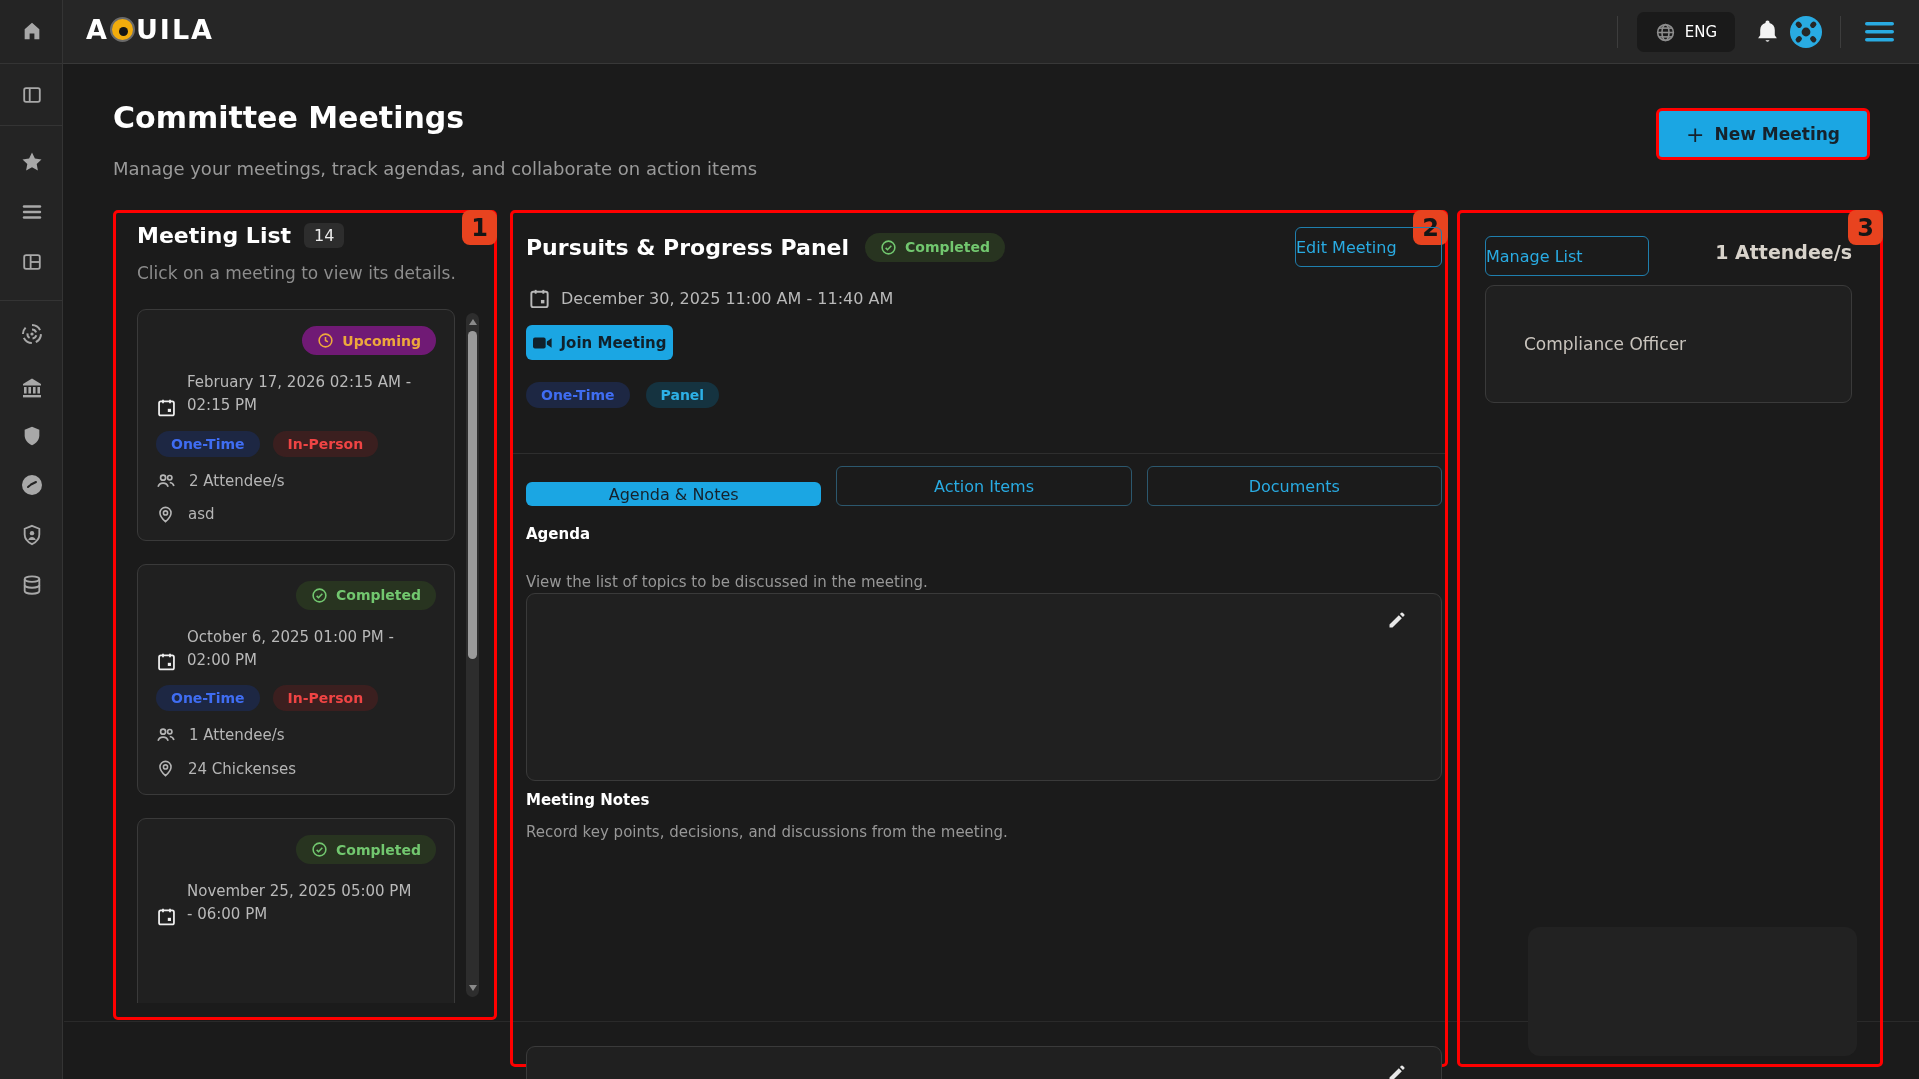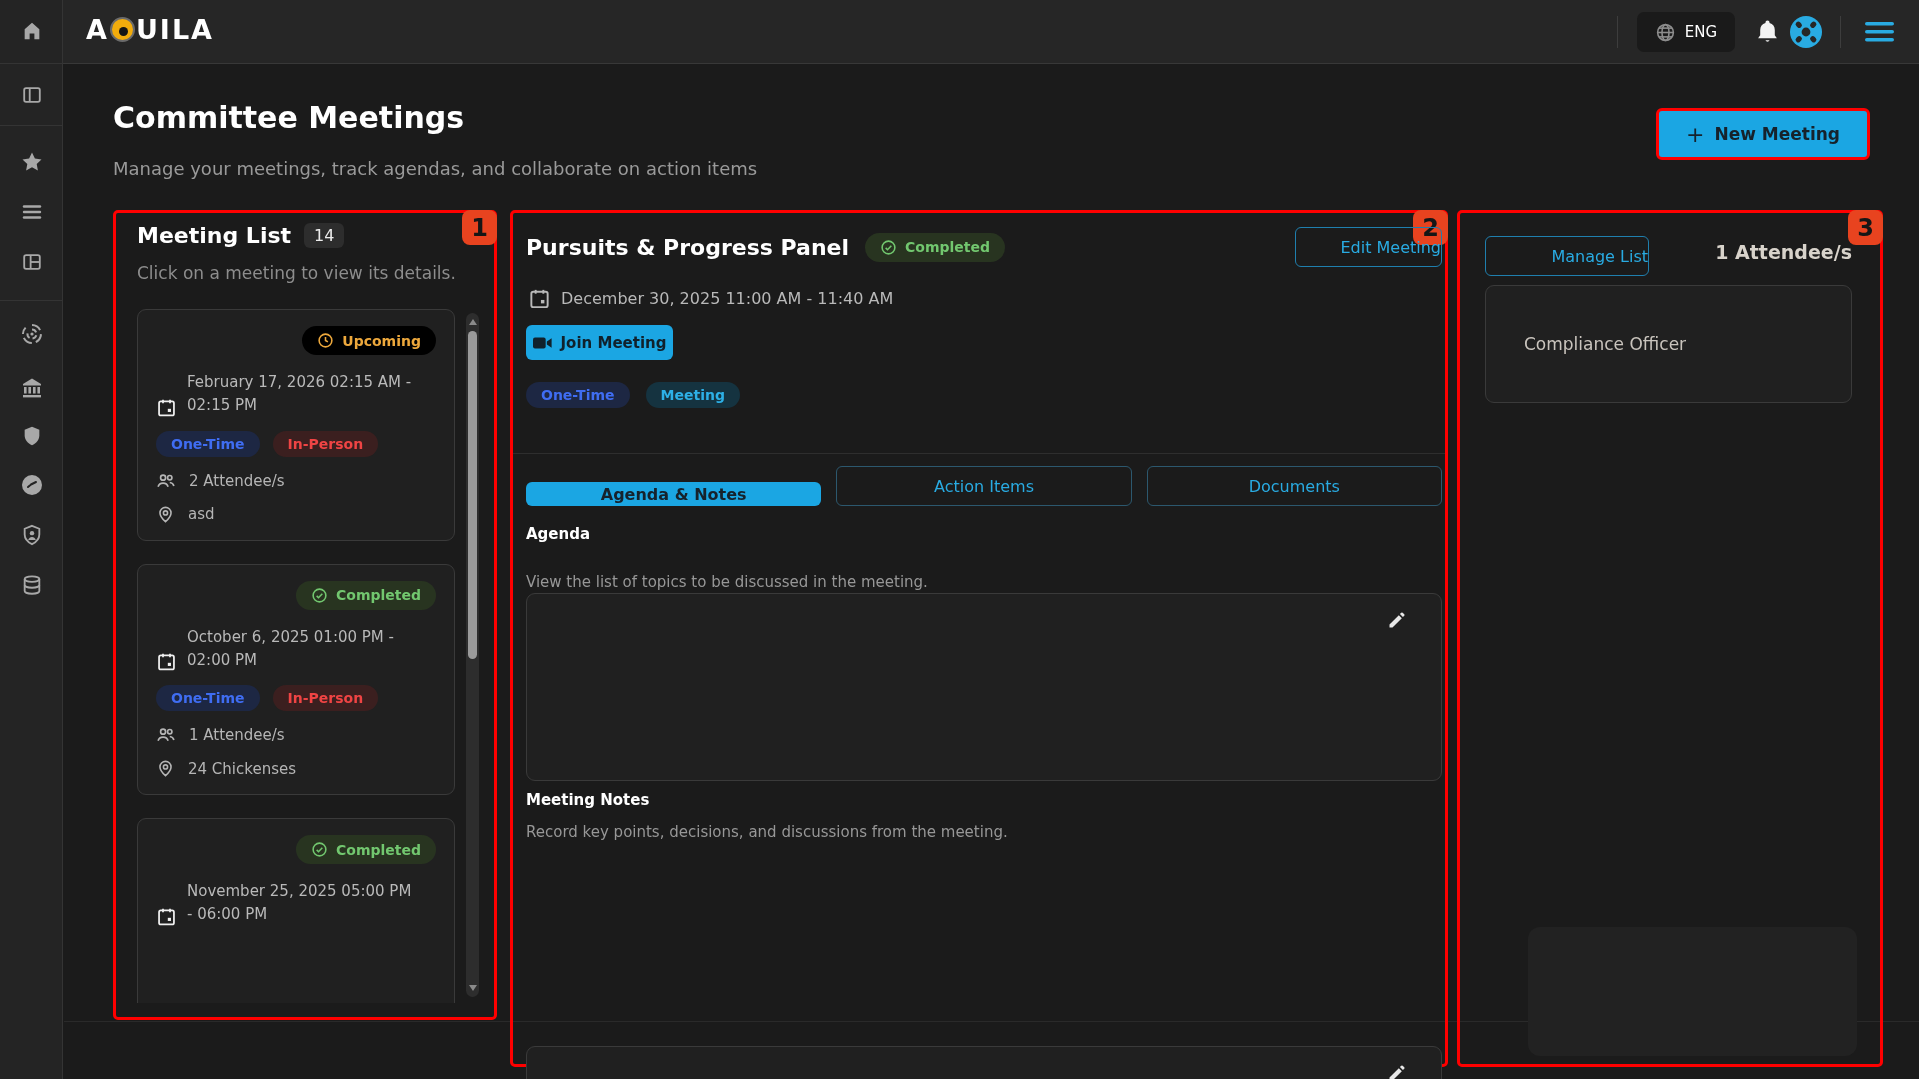--- a/index.html
+++ b/index.html
@@ -31,27 +31,27 @@
   #content-bottom-line { left:64px; top:1021px; width:1855px; height:1px; background:#2a2a2a; }
 
   
   .som-box { border:3px solid #f00; border-radius:5px; }
   .som-chip { position:absolute; top:-3px; right:-3px; width:35px; height:35px; background:#e8431f; border-radius:8px;
               display:flex; align-items:center; justify-content:center; font-size:24px; font-weight:bold; color:#161616; }
 
   
   .badge { display:inline-flex; align-items:center; gap:8px; border-radius:16px; padding:6px 15px; font-size:14px; font-weight:600; }
   .badge-green { background:#283420; color:#72c76f; }
-  .badge-amber { background:#000000; color:#eda83c;justify-content:center; }
+  .badge-amber { background:#701a75; color:#eda83c;justify-content:center; }
   .tag { display:inline-flex; align-items:center; border-radius:14px; padding:5px 15px; font-size:14px; font-weight:600; }
   .tag-blue { background:#1d2743; color:#3f6df2; }
   .tag-red  { background:#3b1f1f; color:#ef4444; }
   .tag-cyan { background:#153340; color:#2db0e6; }
   .btn-outline { background:transparent; border:1px solid #1f7fae; border-radius:6px; color:#29abe2;
-                 font-size:16px; display:flex; align-items:center; justify-content:flex-end; cursor:pointer; }
+                 font-size:16px; display:flex; align-items:center; justify-content:flex-start; cursor:pointer; }
   .icon-row { display:flex; align-items:flex-end; gap:10px; color:#b5b5b5; font-size:15px; }
 
   
   #p1-title-row { left:21px; top:10px; display:flex; align-items:center; gap:13px; }
   #p1-title { font-size:22px; font-weight:bold; color:#fff;text-align:center; }
   #p1-count { background:#2d2d2d; border-radius:6px; padding:3px 10px; font-size:16px; color:#ececec; }
   #p1-subtitle { left:21px; top:50px; font-size:17px; color:#8d8d8d; }
   #cards-viewport { left:21px; top:96px; width:318px; height:694px; overflow:hidden; }
   .mcard { width:318px; background:#202020; border:1px solid #3a3a3a; border-radius:9px; padding:16px 18px; margin-bottom:23px; }
   .mcard .badge-row { display:flex; justify-content:flex-end; }
@@ -70,21 +70,21 @@
   #p2-header { left:13px; top:14px; width:916px; display:flex; align-items:center; gap:16px; }
   #p2-title { font-size:22px; font-weight:bold; color:#fff; }
   #edit-btn { margin-left:auto; width:147px; height:40px; }
   #p2-date { left:15px; top:74px; align-items:center; font-size:16px; color:#b9b9b9; }
   #join-btn { left:13px; top:112px; width:147px; height:35px; background:#1ba6e3; border-radius:6px;
               display:flex; align-items:center; justify-content:center; gap:9px; color:#10212c; font-size:15px; font-weight:bold; cursor:pointer; }
   #p2-tags { left:13px; top:169px; display:flex; gap:16px; }
   #p2-div { left:0; top:240px; width:932px; height:1px; background:#2e2e2e; }
   #p2-tabs { left:13px; top:253px; width:916px; height:40px; display:grid; grid-template-columns:1fr 1fr 1fr; gap:15px; }
   .tab { border-radius:6px; display:flex; align-items:center; justify-content:center; font-size:16px; cursor:pointer; }
-  .tab-active { background:#1ba6e3; color:#16222c; font-weight:700;margin-top:16px; }
+  .tab-active { background:#1ba6e3; color:#16222c; font-weight:400;margin-top:16px; }
   .tab-idle { border:1px solid #2c586e; color:#29abe2; background:transparent; }
   .sec-head { font-size:15px; font-weight:bold; color:#fff; }
   .sec-sub { font-size:15px; color:#979797; }
   .edit-box { width:916px; background:#202020; border:1px solid #3a3a3a; border-radius:9px; position:relative; }
   .pencil { position:absolute; top:16px; right:34px; color:#e8e8e8; cursor:pointer; }
 
   
   #manage-btn { left:25px; top:23px; width:164px; height:40px; }
   #att-count { right:28px; top:28px; font-size:19px; font-weight:bold; color:#d8d3cb; }
   #att-card { left:25px; top:72px; width:367px; height:118px; background:#202020; border:1px solid #3a3a3a; border-radius:9px;
@@ -403,21 +403,21 @@
         <svg width="19" height="14" viewBox="0 0 24 16" fill="#10212c">
           <rect x="0" y="1" width="16" height="14" rx="2.5"></rect>
           <path d="M17.5 6l6-4v12l-6-4z"></path>
         </svg>
       </span>
     <span>Join Meeting</span>
     </div>
 
   <div id="p2-tags" class="abs">
     <span class="tag tag-blue">One-Time</span>
-    <span class="tag tag-cyan">Meeting</span>
+    <span class="tag tag-cyan">Panel</span>
     </div>
 
   <div id="p2-div" class="abs"></div>
 
   <div id="p2-tabs" class="abs">
     <div class="tab tab-active">Agenda &amp; Notes</div>
     <div class="tab tab-idle">Action Items</div>
     <div class="tab tab-idle">Documents</div>
   </div>
 

